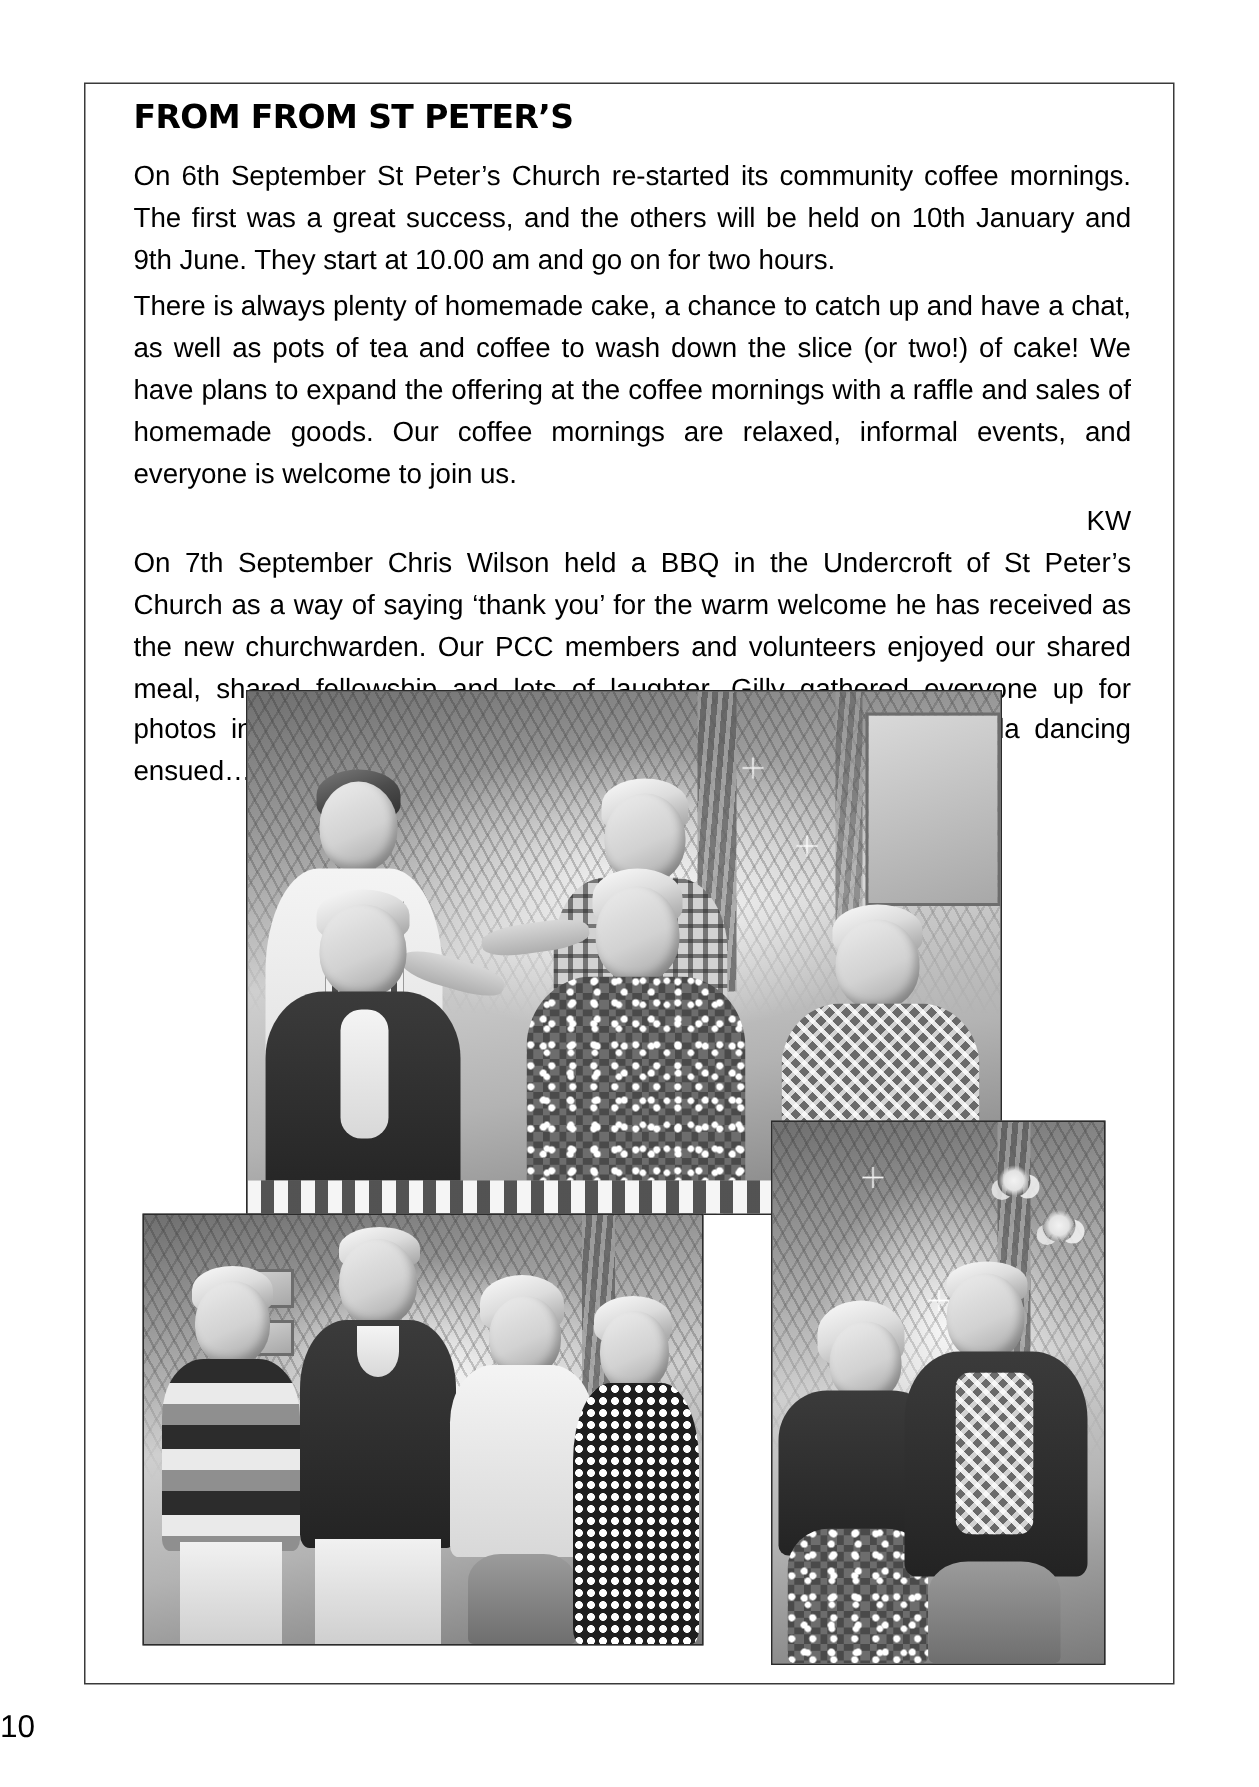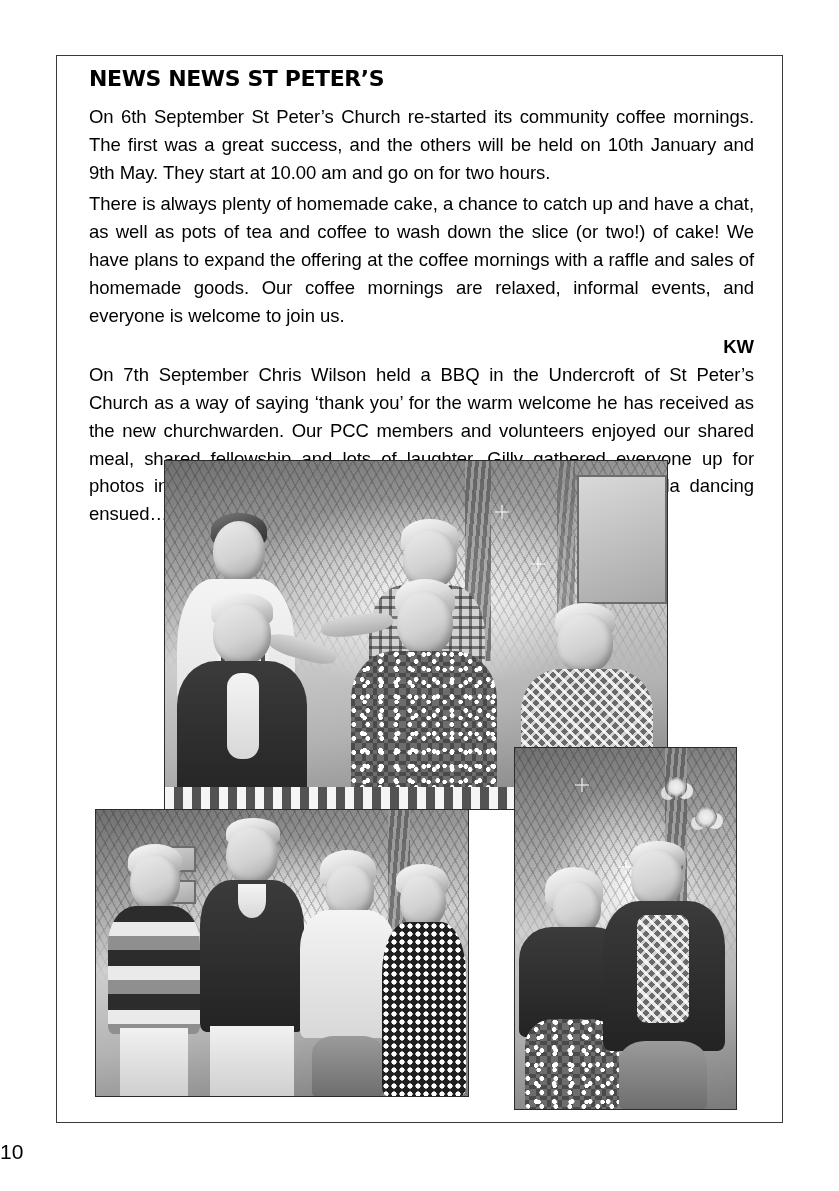--- a/index.html
+++ b/index.html
@@ -50,21 +50,21 @@
     font-size: 18.5px;
     line-height: 27.8px;
     text-align: justify;
     text-justify: inter-word;
     margin: 0 0 4px 0;
     letter-spacing: -0.05px;
   }
   .article-para:last-of-type { margin-bottom: 0; }
 
   .byline {
-    font-weight: 700;
+    font-weight: 400;
     float: right;
     font-size: 18.5px;
   }
   .para-last { overflow: hidden; }
   .para-last .para-text { float: left; }
 
   
   .collage {
     position: absolute;
     left: 0;
@@ -219,23 +219,23 @@
     font-weight: 400;
   }
 </style>
 </head>
 <body>
 
 <div class="page-frame">
 
   <div class="article">
 
-    <h1 class="article-heading">NEWS NEWS ST PETER’S</h1>
-
-    <p class="article-para">On 6th September St Peter’s Church re-started its community coffee mornings. The first was a great success, and the others will be held on 10th January and 9th May. They start at 10.00 am and go on for two hours.</p>
+    <h1 class="article-heading">FROM FROM ST PETER’S</h1>
+
+    <p class="article-para">On 6th September St Peter’s Church re-started its community coffee mornings. The first was a great success, and the others will be held on 10th January and 9th June. They start at 10.00 am and go on for two hours.</p>
 
     <p class="article-para">There is always plenty of homemade cake, a chance to catch up and have a chat, as well as pots of tea and coffee to wash down the slice (or two!) of cake! We have plans to expand the offering at the coffee mornings with a raffle and sales of homemade goods. Our coffee mornings are relaxed, informal events, and everyone is welcome to join us.</p>
 
     <p class="article-para para-last">
       <span class="byline">KW</span>
       <span class="para-text">On 7th September Chris Wilson held a BBQ in the Undercroft of St Peter’s Church as a way of saying ‘thank you’ for the warm welcome he has received as the new churchwarden. Our PCC members and volunteers enjoyed our shared meal, shared fellowship and lots of laughter. Gilly gathered everyone up for photos in front of the Hawaiian themed backdrop and a bit of Hula dancing ensued…</span>
     </p>
   </div>
 
   <div class="collage">

